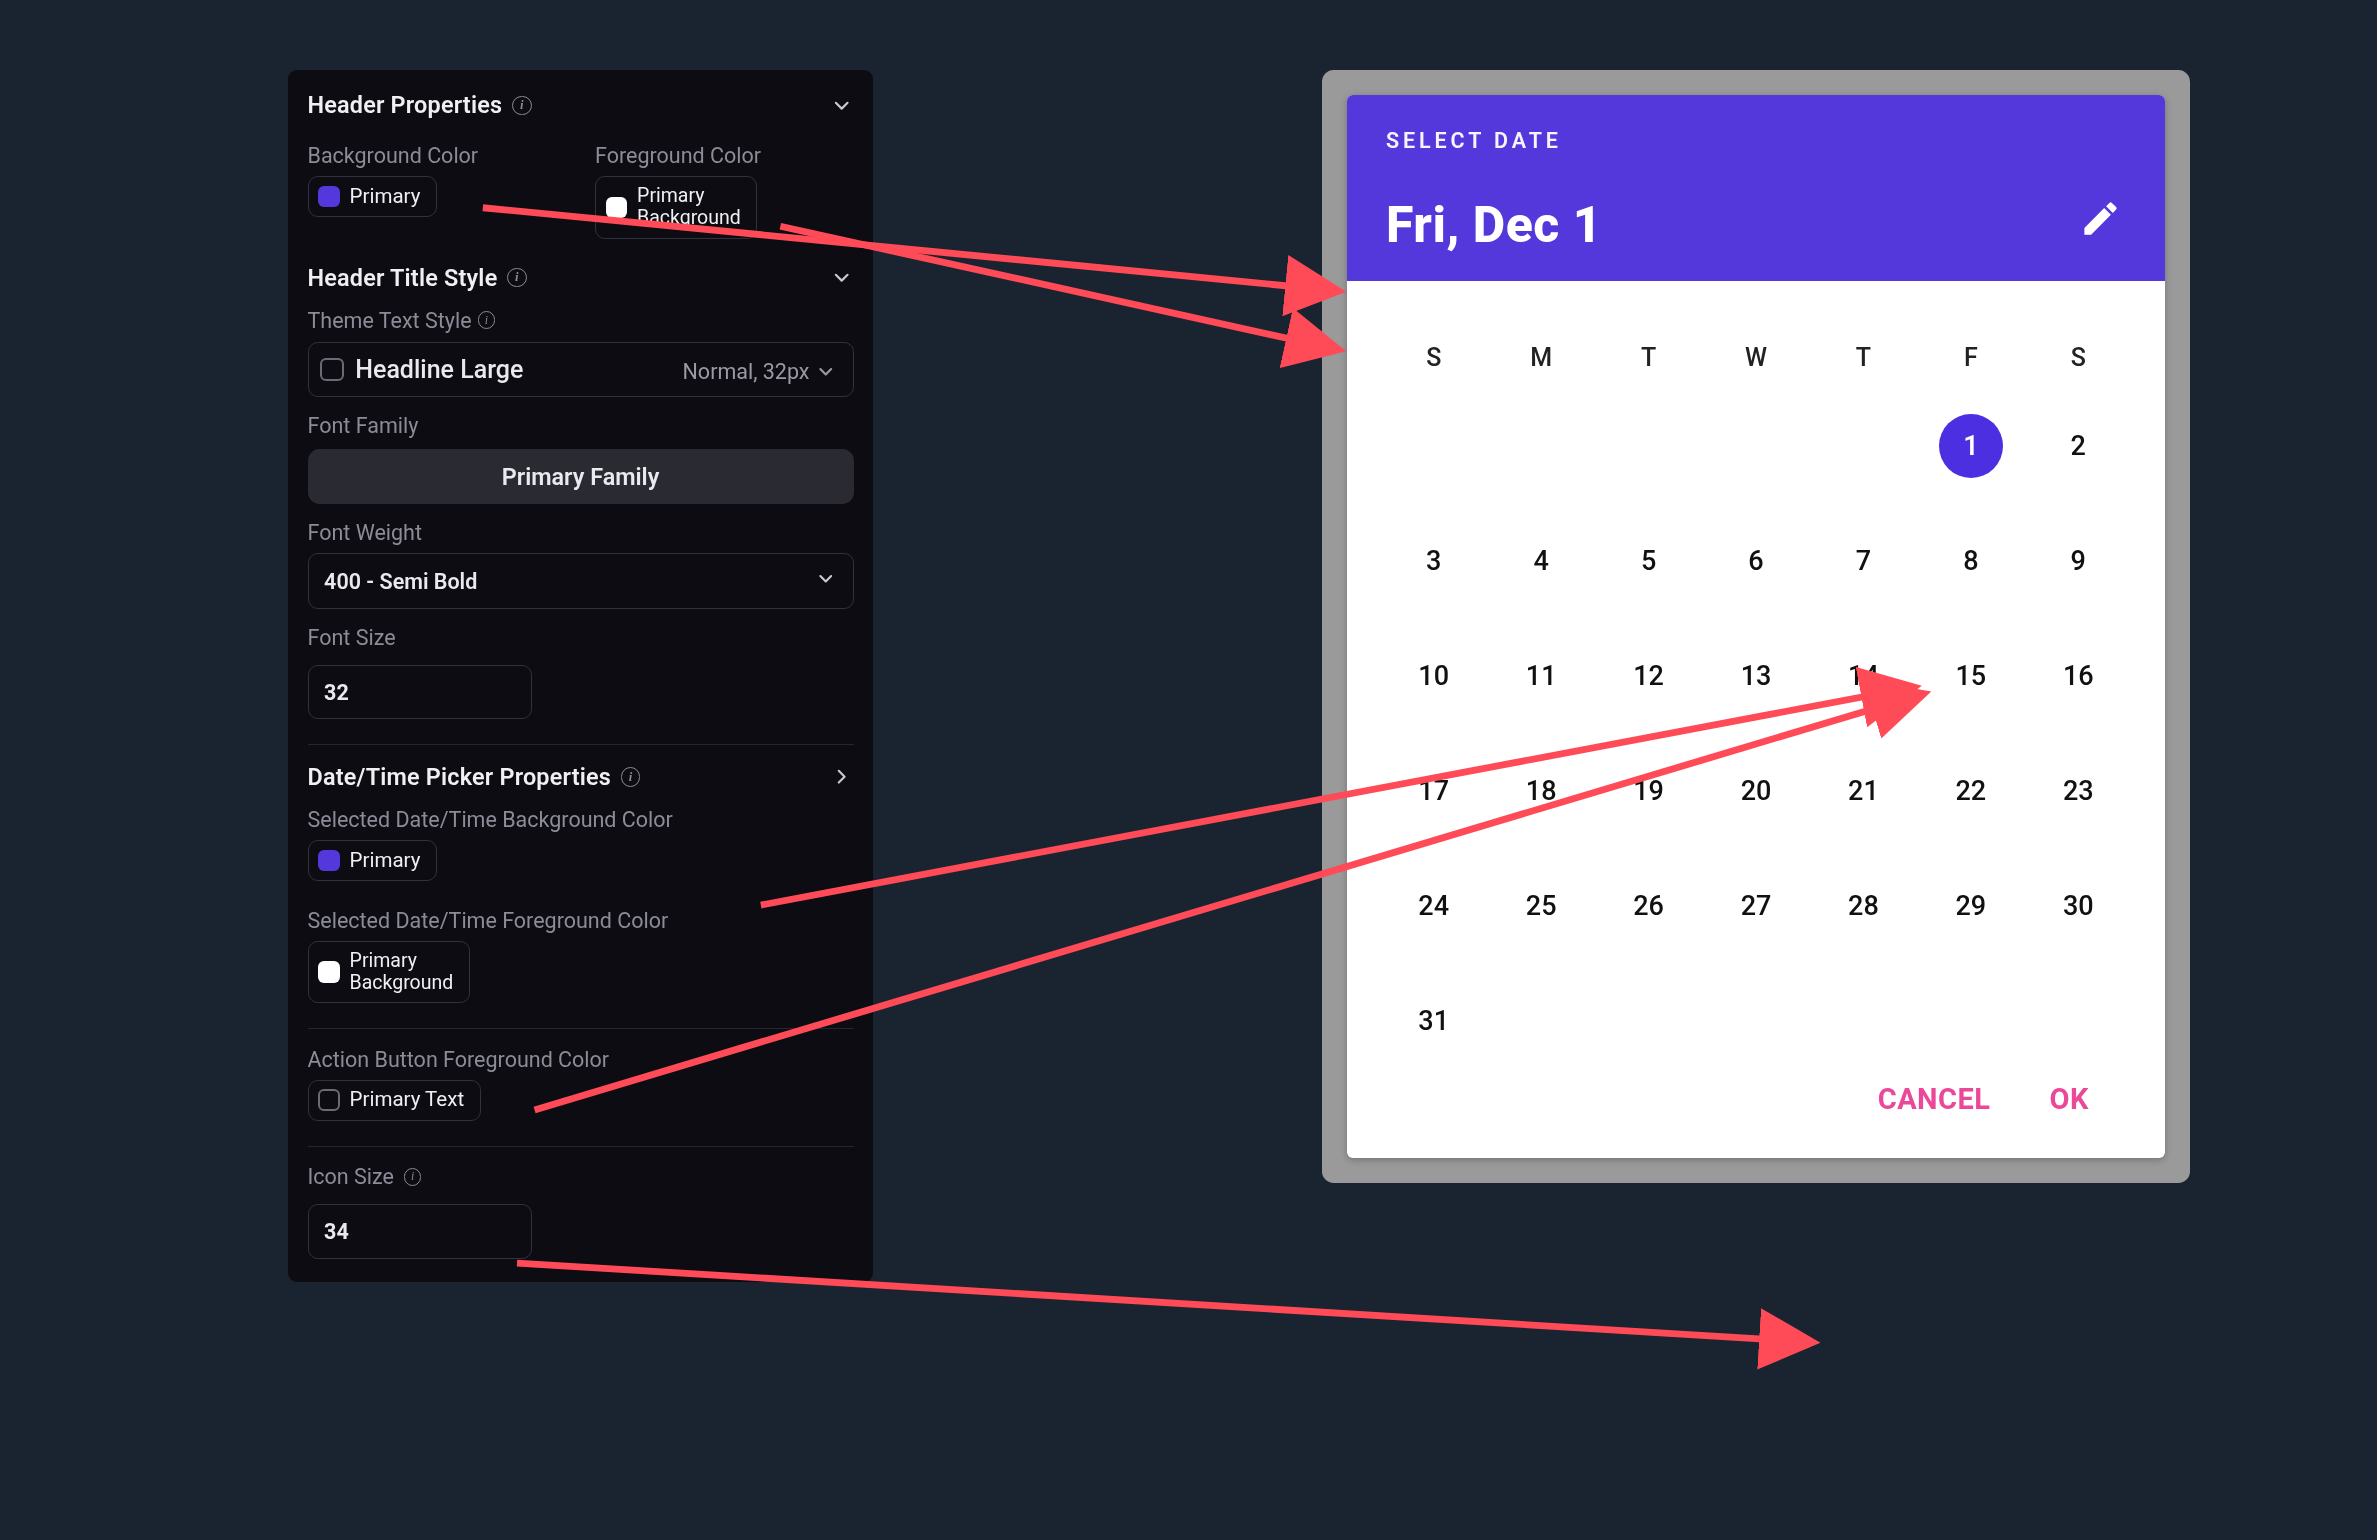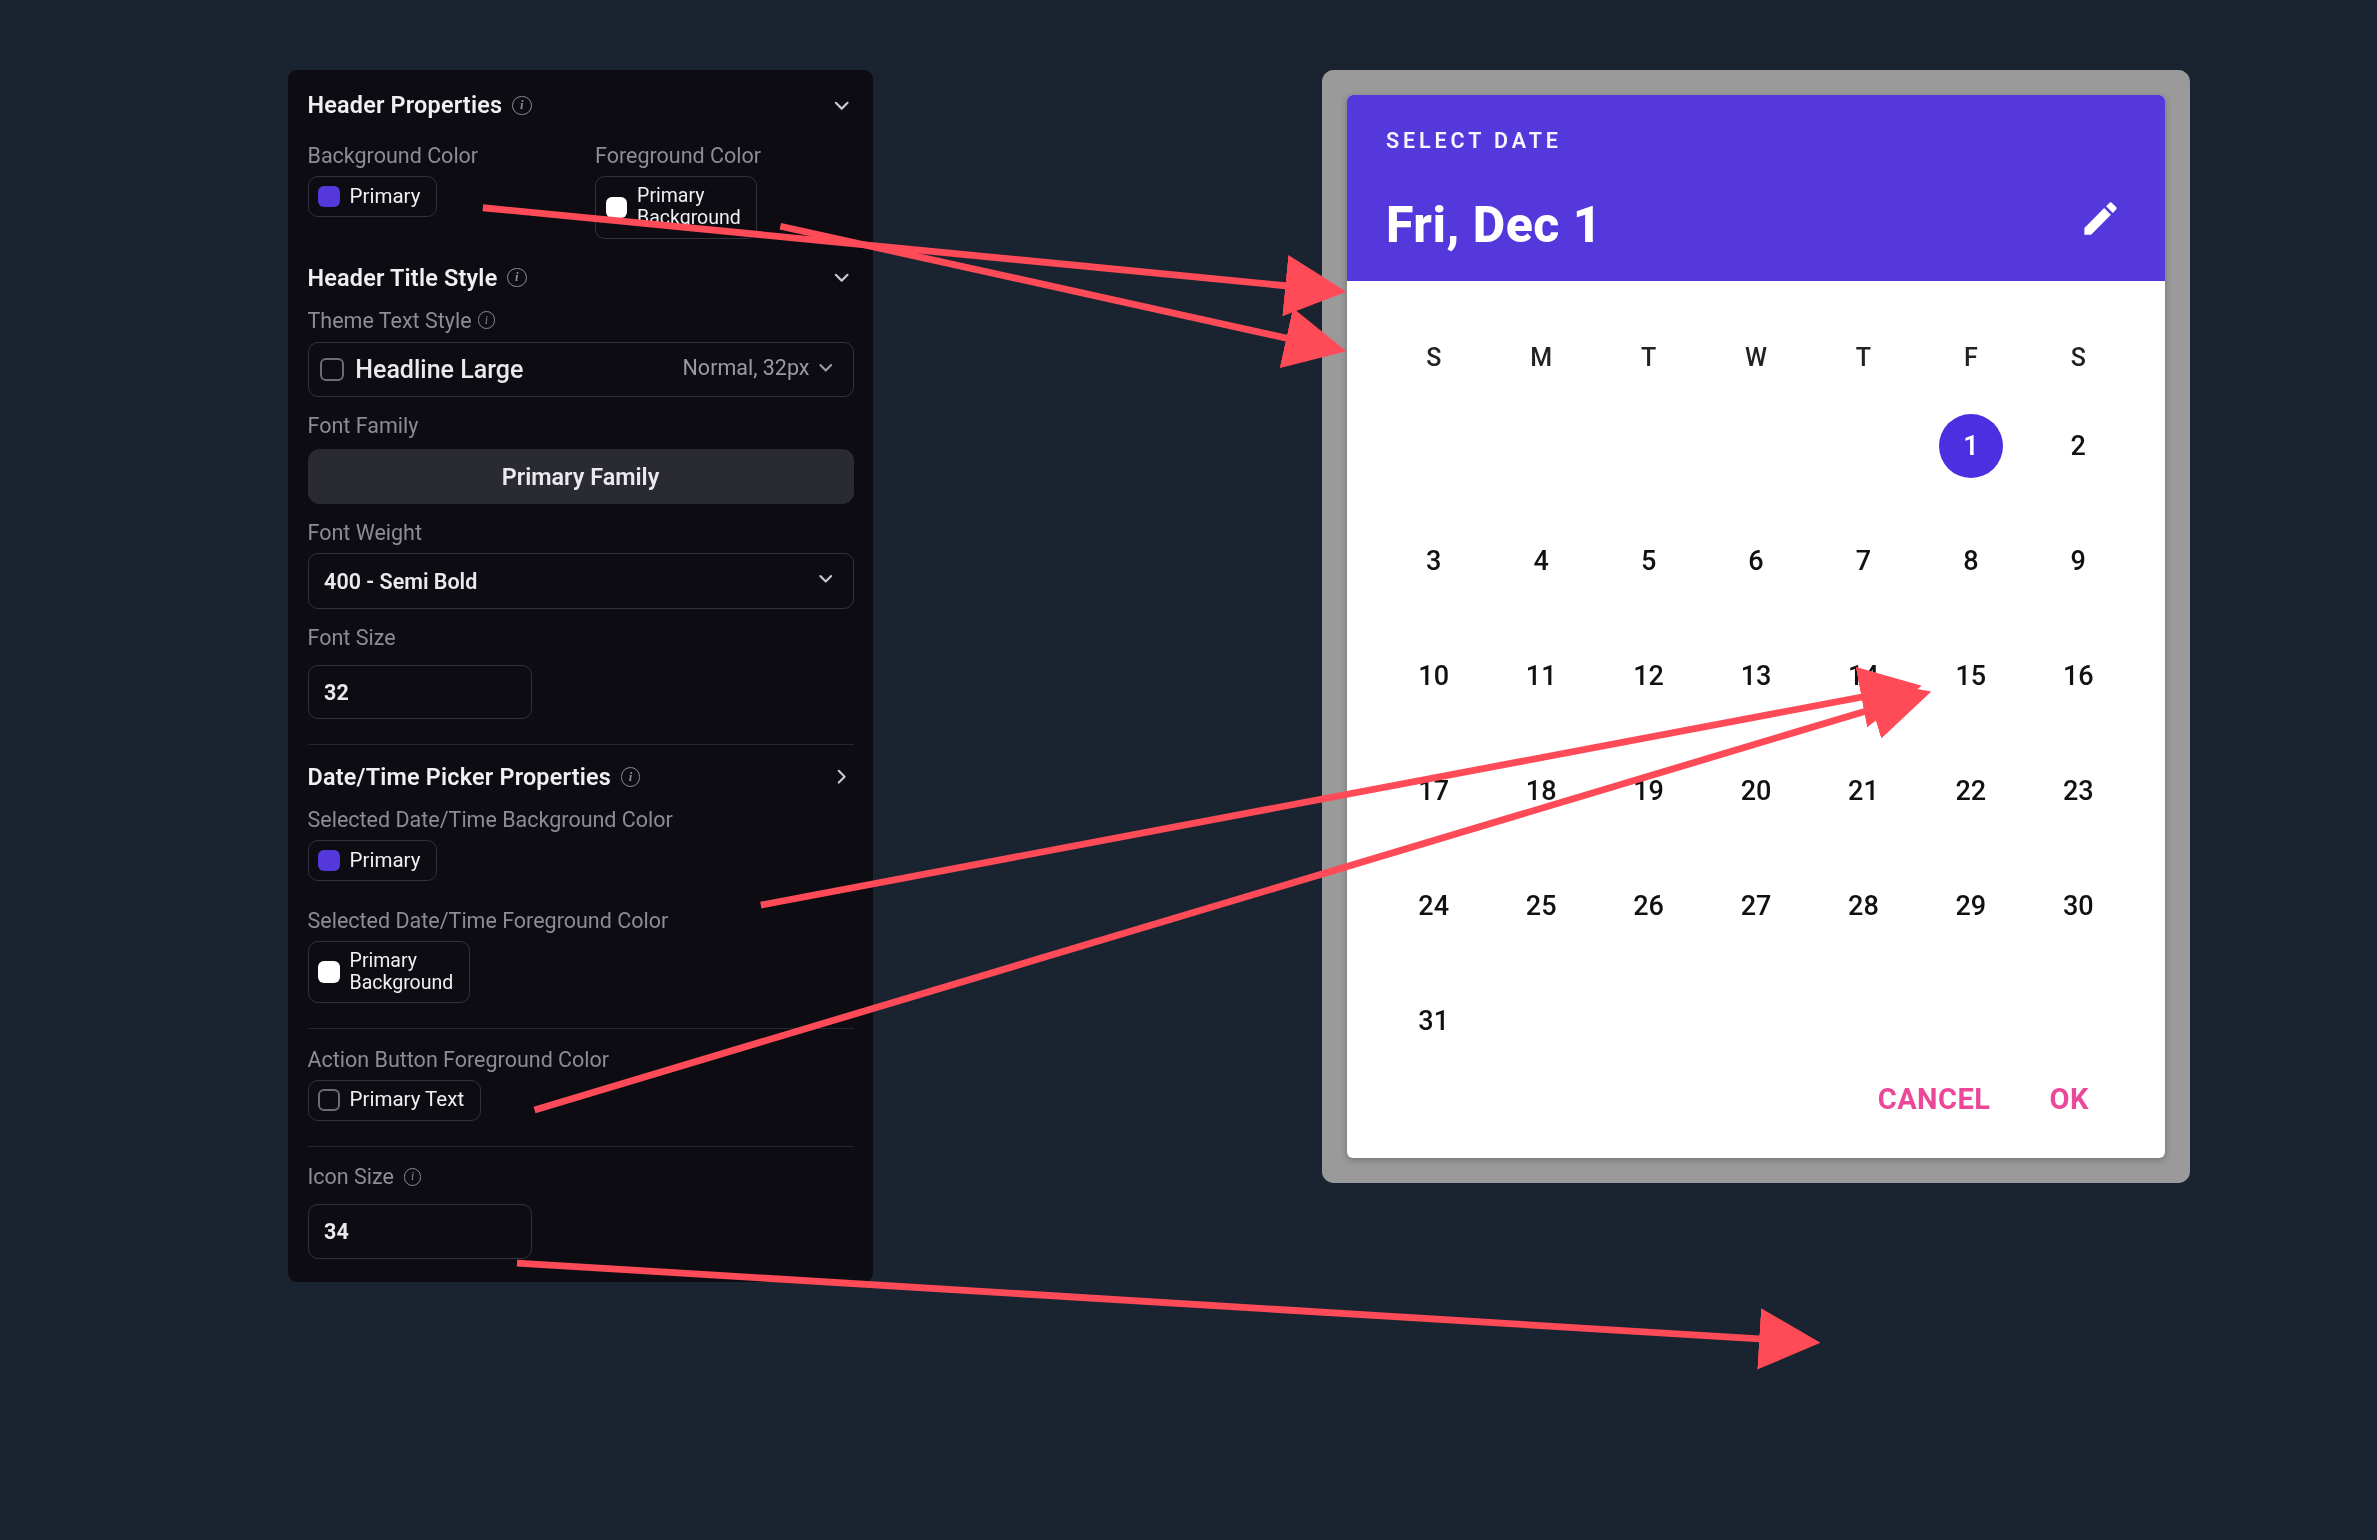--- a/index.html
+++ b/index.html
@@ -74,21 +74,21 @@
   }
   .sw.purple { background: #5438DC; }
   .sw.white  { background: #ffffff; }
   .sw.hollow { background: transparent; border: 2px solid #6b6b78; }
   .chip .txt { font-size: 20.5px; color: #f0f0f3; line-height: 1.15; }
   .chip .txt.two { display:flex; flex-direction:column; }
   .chip .txt.two span:first-child { font-size: 19.5px; }
   .chip .txt.two span:last-child  { font-size: 19.5px; }
 
   .wide-select {
-    display:flex; align-items:flex-start; gap: 13px;
+    display:flex; align-items:flex-end; gap: 13px;
     border: 1px solid #32323e;
     border-radius: 9.8px;
     padding: 11.7px 15.6px 11.7px 11.7px;
     margin-top: 9.8px;
   }
   .wide-select .left { display:flex; align-items:center; gap: 11.7px; }
   .wide-select .sw.hollow { width: 23.4px; height: 23.4px; border-radius: 5.9px; }
   .wide-select .title { font-size: 25px; color: #eaeaee; font-weight: 500; }
   .wide-select .meta  { margin-left:auto; color:#9a9aa6; font-size: 21.5px; display:flex; align-items:center; gap:5.9px; }
 

